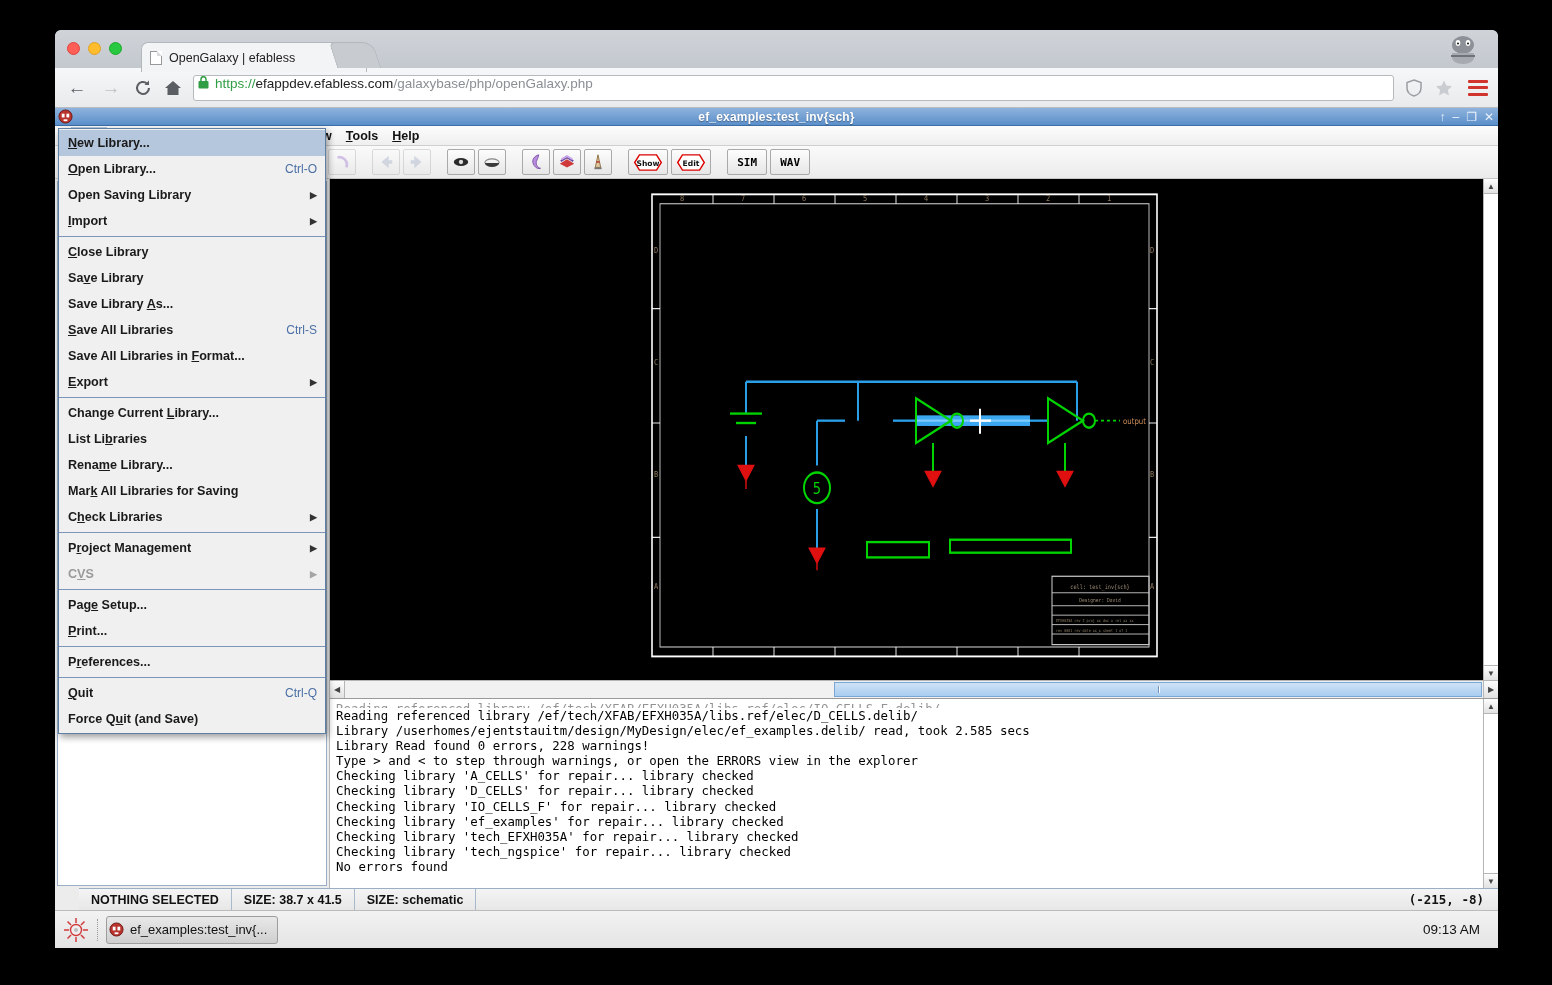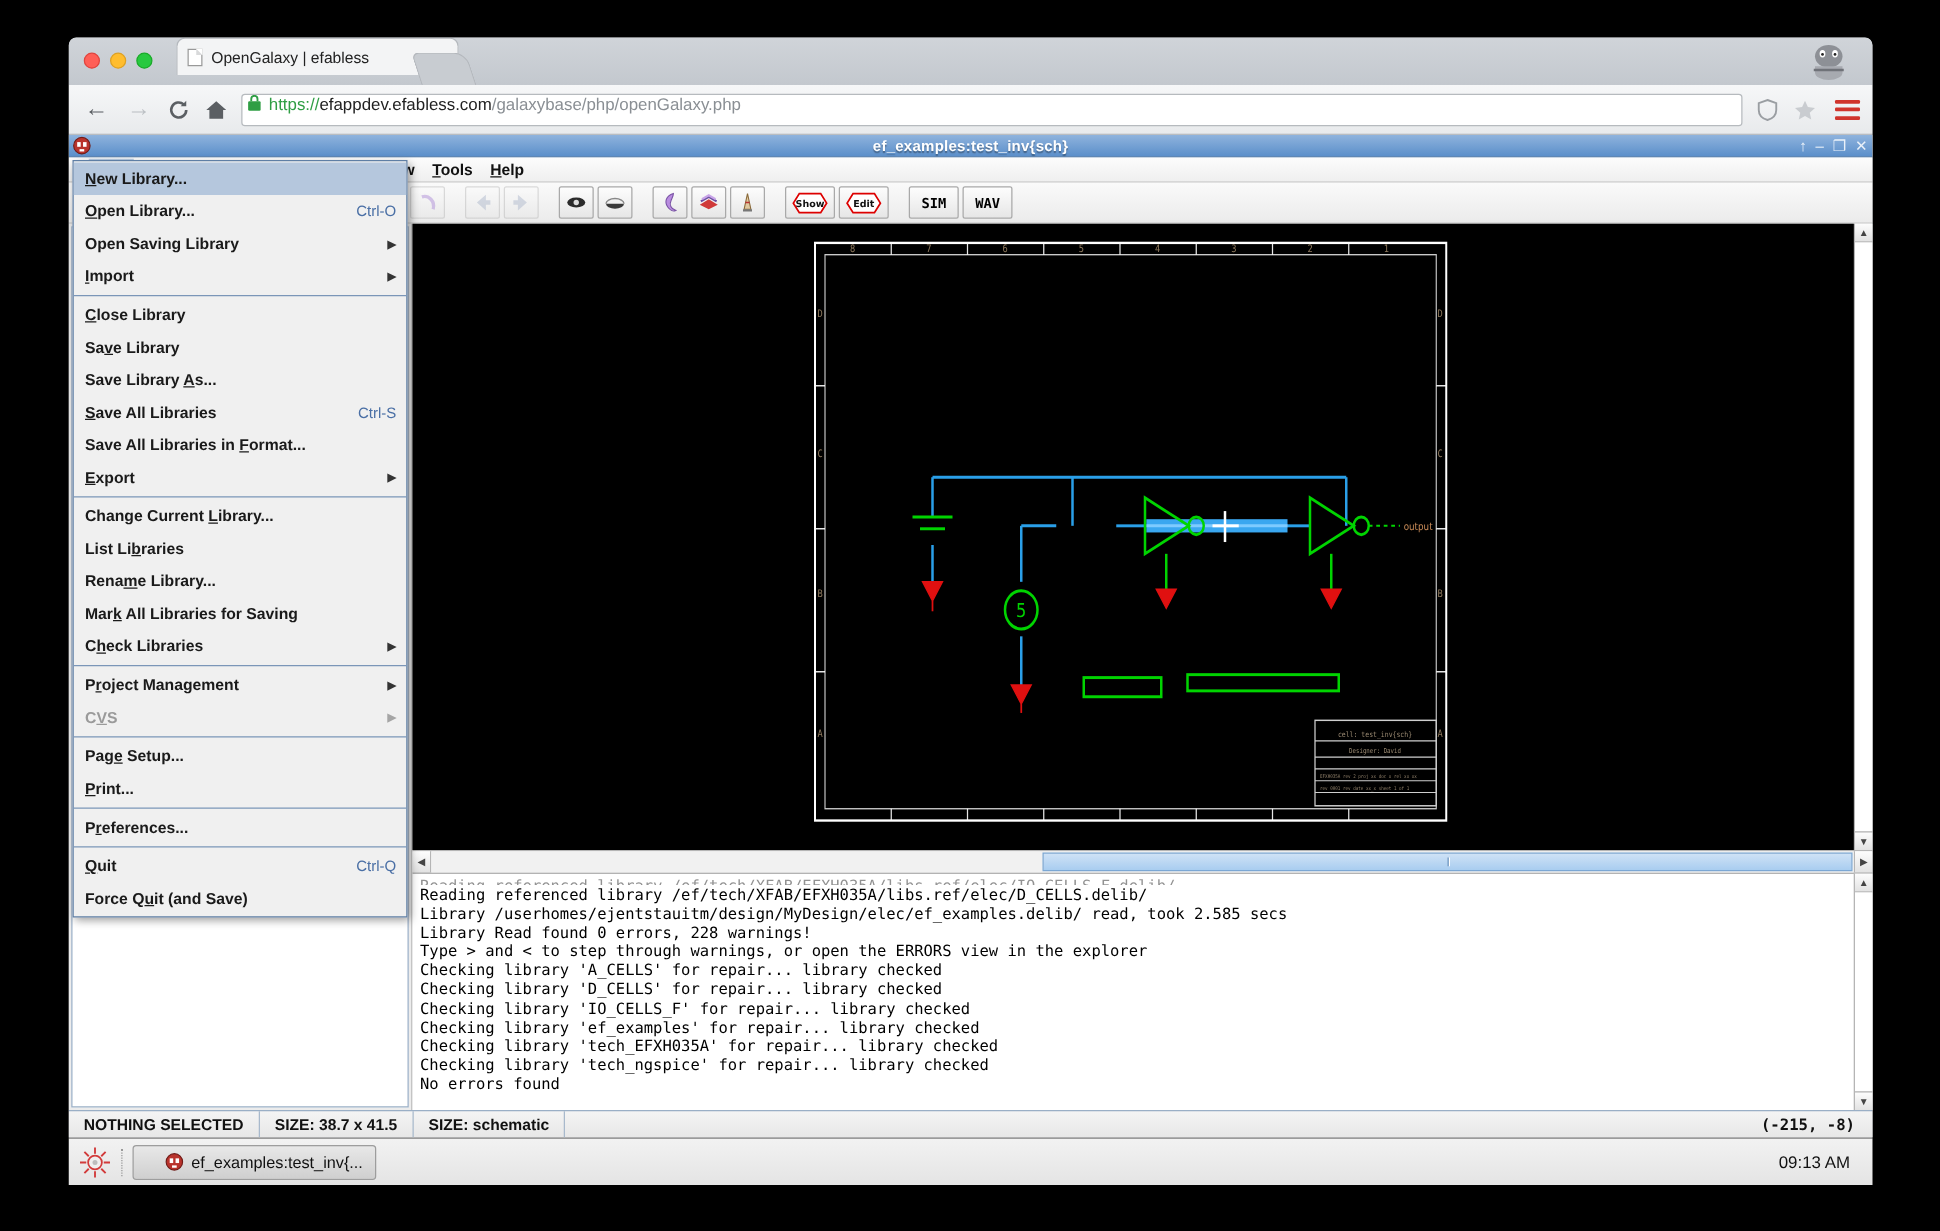--- a/index.html
+++ b/index.html
@@ -16,21 +16,21 @@
 
   
   .tabstrip { height:38px; background:linear-gradient(#d0d4d9,#c3c8ce);
               position:relative; border-radius:6px 6px 0 0; }
   .traffic { position:absolute; left:12px; top:12px; display:flex; gap:8px; }
   .traffic span { width:13px; height:13px; border-radius:50%; display:block; }
   .tl-r{background:#ff5f57;border:1px solid #e0443e;}
   .tl-y{background:#ffbd2e;border:1px solid #dea123;}
   .tl-g{background:#28c940;border:1px solid #1aab29;}
 
-  .tab { position:absolute; left:86px; top:0; height:30px; width:226px;
+  .tab { position:absolute; left:86px; top:12px; height:30px; width:226px;
          background:#f3f4f5; border-radius:7px 7px 0 0;
          border:1px solid #b4b8bd; border-bottom:none;
          display:flex; align-items:center; padding:0 8px; }
   .tab .favicon { width:12px; height:14px; background:#fff; border:1px solid #999;
                   position:relative; margin-right:7px; flex:none; }
   .tab .favicon:after{content:"";position:absolute;right:-1px;top:-1px;
                   border-left:5px solid #d9dadb;border-top:5px solid #fff;}
   .tab .tabtitle { font-size:12.5px; color:#222; white-space:nowrap;
                    overflow:hidden; flex:1; }
   .tab .tabclose { font-size:14px; color:#767676; padding:0 3px; line-height:1; }
@@ -135,21 +135,21 @@
   .logscroll { width:15px; background:#efefef; border-left:1px solid #b5b5b5;
                display:flex; flex-direction:column; }
   .logscroll .arr { height:15px; background:linear-gradient(#fdfdfd,#e2e2e2);
                     border-bottom:1px solid #b5b5b5; font-size:8px;
                     display:flex; align-items:center; justify-content:center;color:#444;}
   .logscroll .track{ flex:1; background:#fff; }
 
   
   .statusbar { height:22px; background:linear-gradient(#f4f4f4,#e7e7e7);
                border-top:1px solid #9aafc6; display:flex; align-items:center;
-               font-size:12.5px; font-weight:bold; color:#111; }
+               font-size:12.5px; font-weight:bold; color:#111;margin-left:24px; }
   .statusbar .cell { padding:0 12px; border-right:1px solid #a8b9cc;
                      height:100%; display:flex; align-items:center; }
   .statusbar .spacer { flex:1; }
   .statusbar .coords { padding:0 14px; font-family:"DejaVu Sans Mono", monospace; }
 
   
   #filemenu { position:absolute; left:3px; top:20px; width:268px; z-index:200;
               background:#f0f0f0; border:1px solid #5f7fa5;
               box-shadow:2px 3px 7px rgba(0,0,0,.4); padding:1px 0; }
   .mrow { height:26px; display:flex; align-items:center; padding:0 8px 0 9px;
@@ -165,21 +165,21 @@
 
   
   #taskbar { position:absolute; left:55px; top:910px; width:1443px; height:38px;
              background:linear-gradient(#f2f2f2,#e4e4e4);
              border-top:1px solid #bbb; display:flex; align-items:center;
              padding:0 8px; gap:8px; }
   .starticon { width:26px; height:26px; flex:none; }
   .tbdiv { width:1px; height:22px; border-left:1px dotted #999; }
   .taskitem { height:28px; background:linear-gradient(#e8e8e8,#cfcfcf);
               border:1px solid #9d9d9d; border-radius:3px; display:flex;
-              align-items:center; gap:6px; padding:0 10px 0 25px; font-size:13px;
+              align-items:center; gap:6px; padding:0 10px 0 2px; font-size:13px;
               color:#111; max-width:200px; }
   .taskitem .ti-ico { width:15px; height:15px; flex:none; }
   .tbspacer { flex:1; }
   .clock { font-size:13.5px; color:#111; padding-right:10px; }
 </style>
 </head>
 <body>
 
 <div id="desktop">
 

